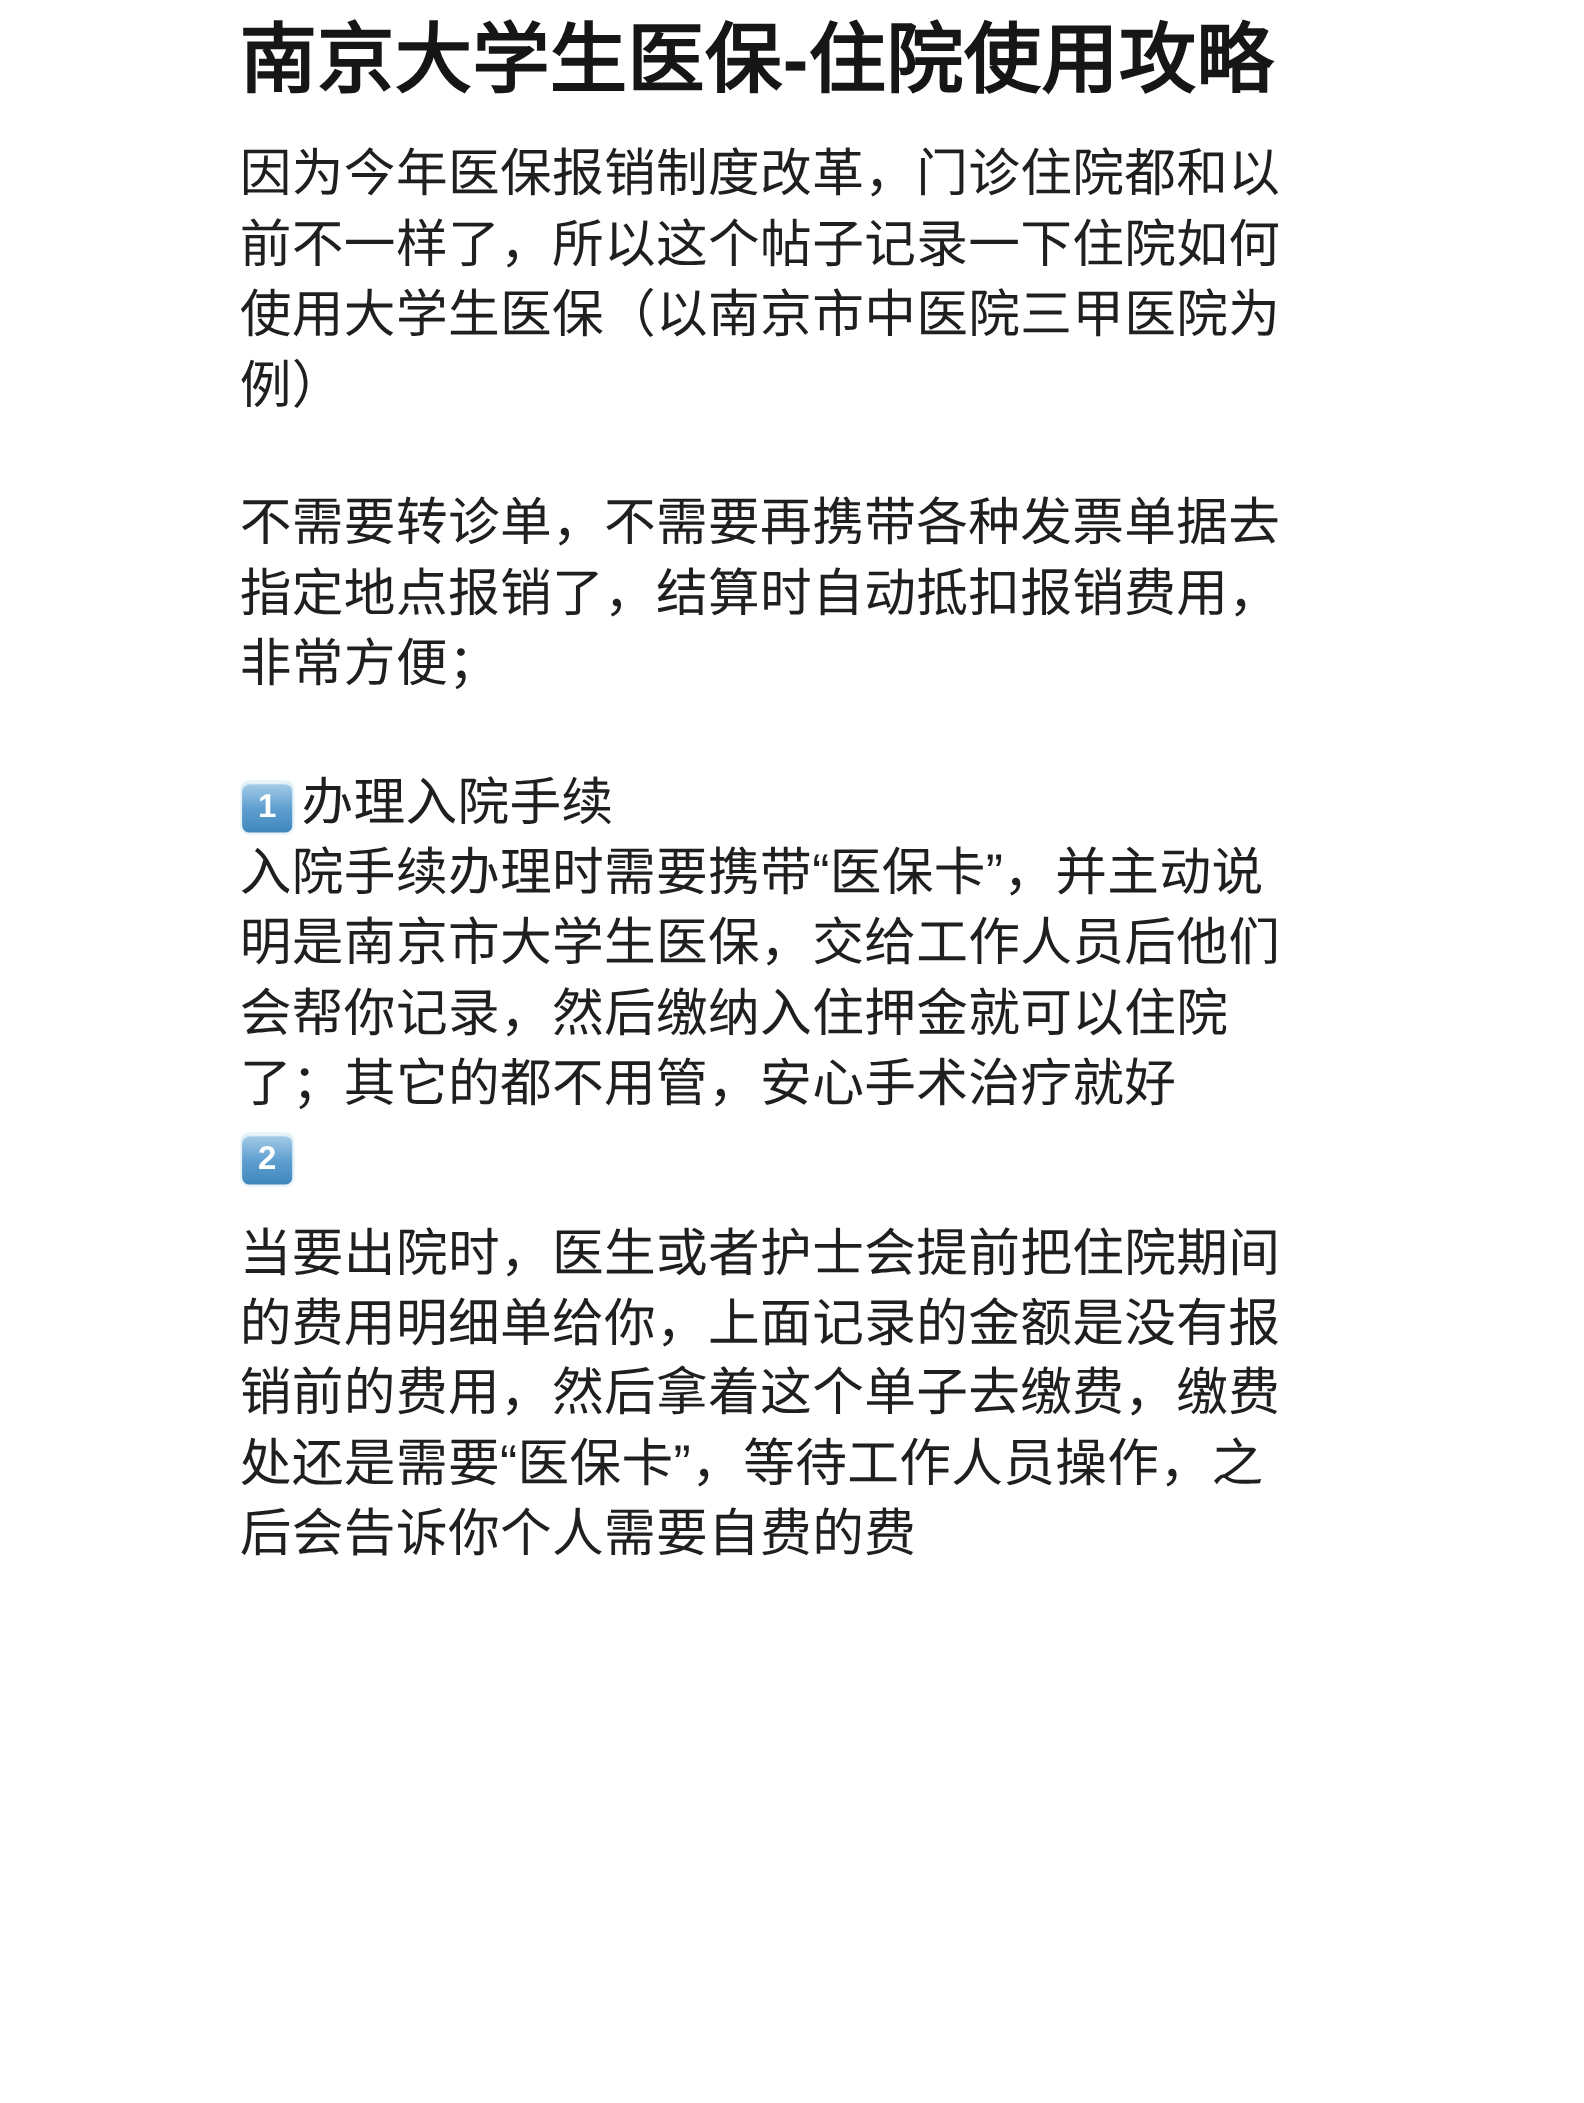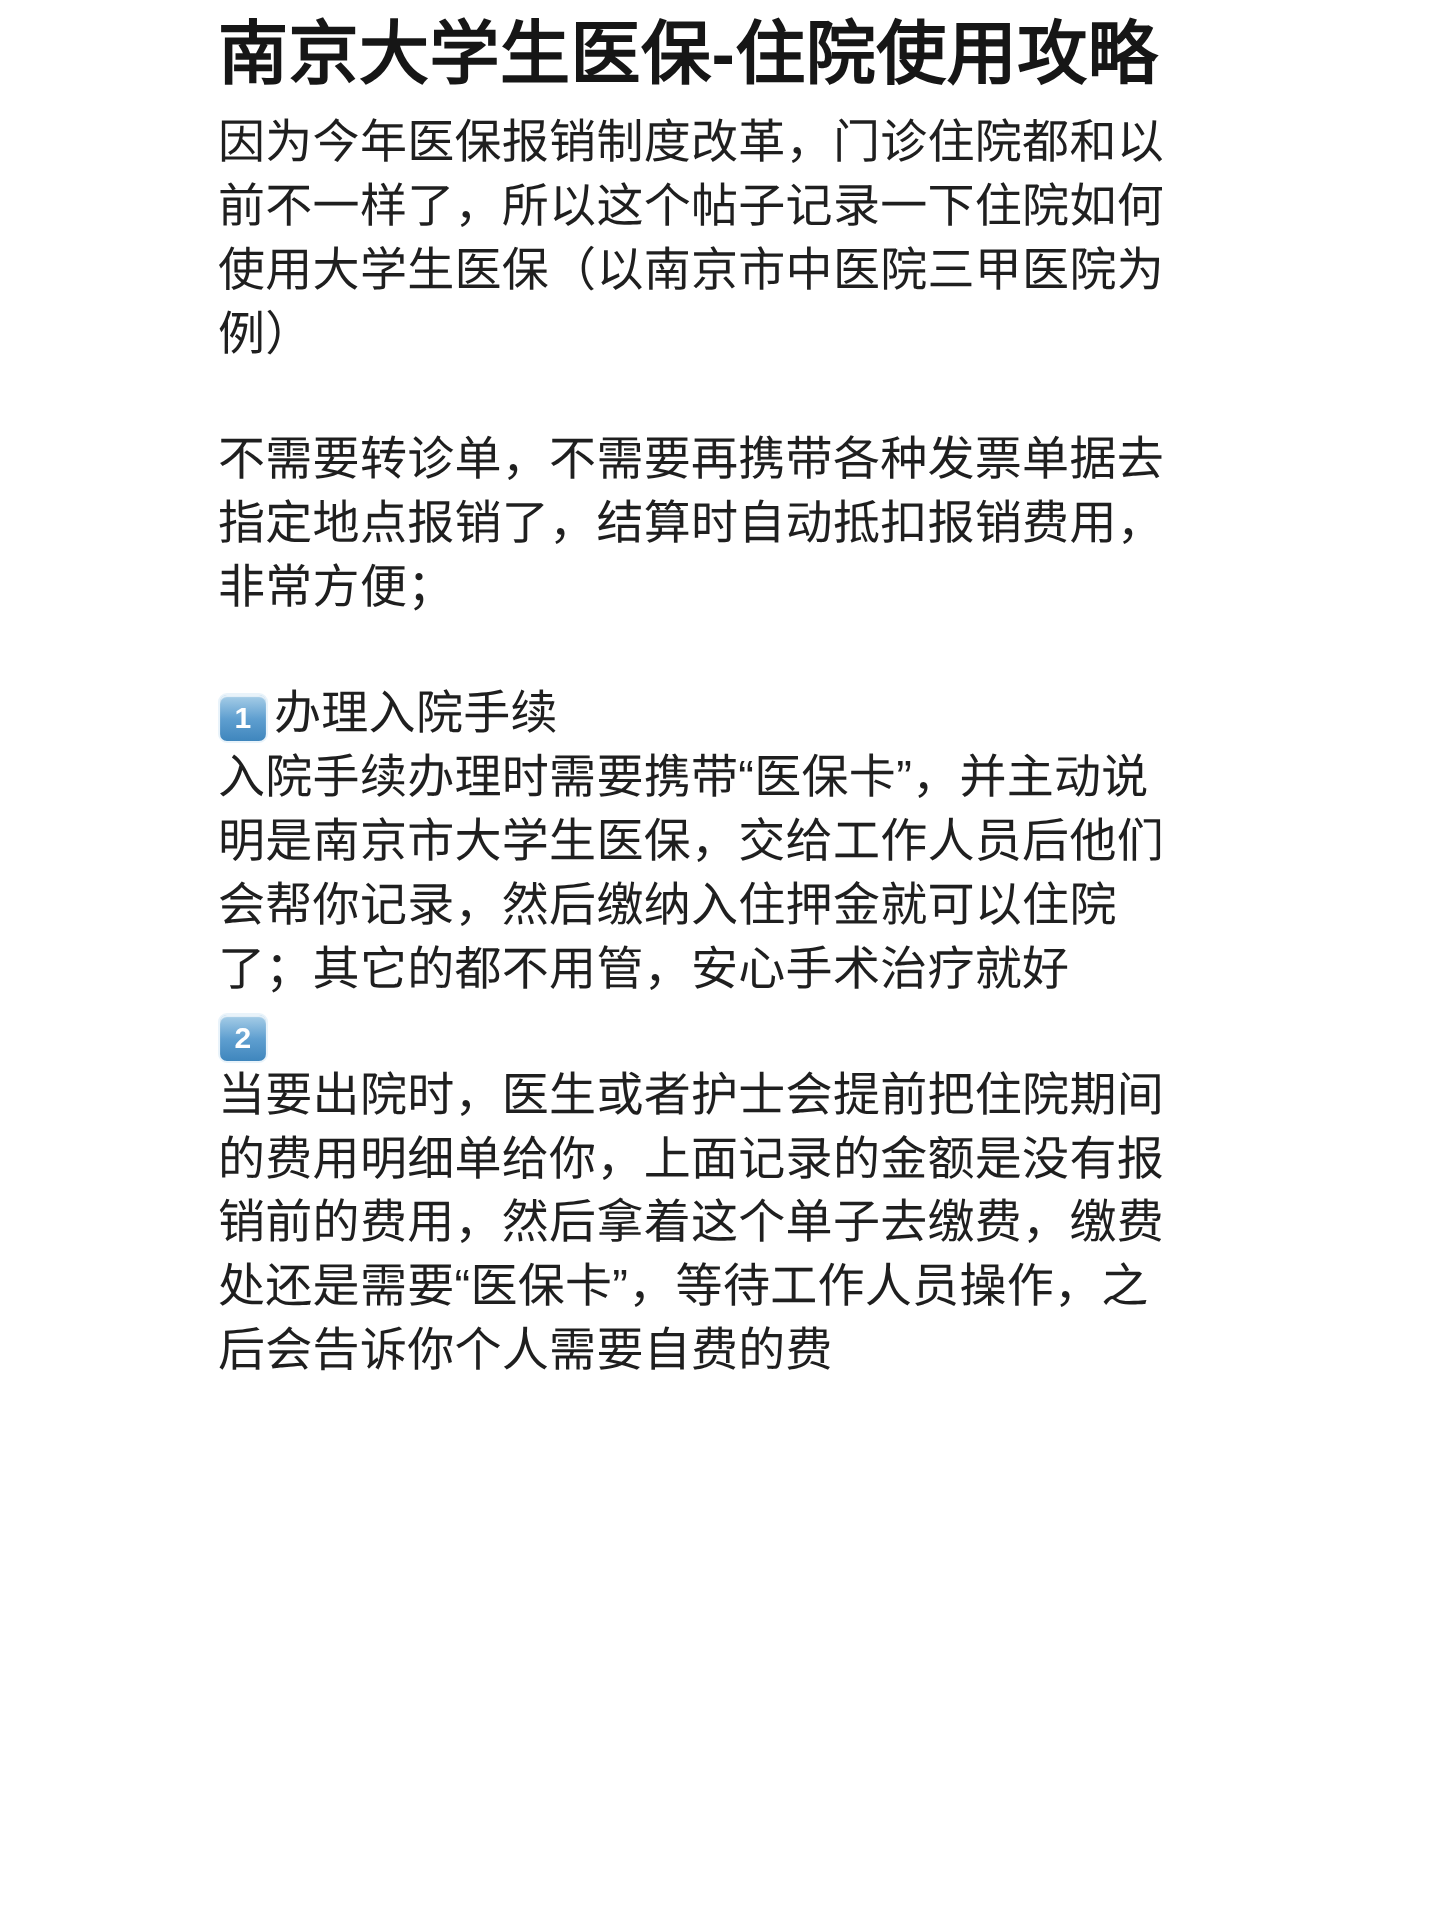--- a/index.html
+++ b/index.html
@@ -34,21 +34,21 @@
   }
   .para {
     font-size: 47px;
     line-height: 1.36;
     color: #1f1f1f;
     margin: 0;
     white-space: pre-wrap;
     letter-spacing: 0.3px;
   }
   .para.first {
-    margin-top: 8px;
+    margin-top: 24px;
   }
   .gap {
     height: 62px;
   }
   .section-head {
     display: flex;
     align-items: flex-start;
     font-size: 47px;
     line-height: 1.36;
     color: #1f1f1f;
@@ -72,20 +72,21 @@
     margin-top: 12px;
     margin-right: 6px;
     flex: 0 0 auto;
     font-family: "Liberation Sans", sans-serif;
   }
   .section-head .label {
     display: inline-block;
   }
   .clipped {
     overflow: hidden;
+    margin-top: 28px;
   }
 </style>
 </head>
 <body>
 
 <div class="page">
 
   <h1 class="title">南京大学生医保-住院使用攻略</h1>
 
   <p class="para first">因为今年医保报销制度改革，门诊住院都和以前不一样了，所以这个帖子记录一下住院如何使用大学生医保（以南京市中医院三甲医院为例）</p>

